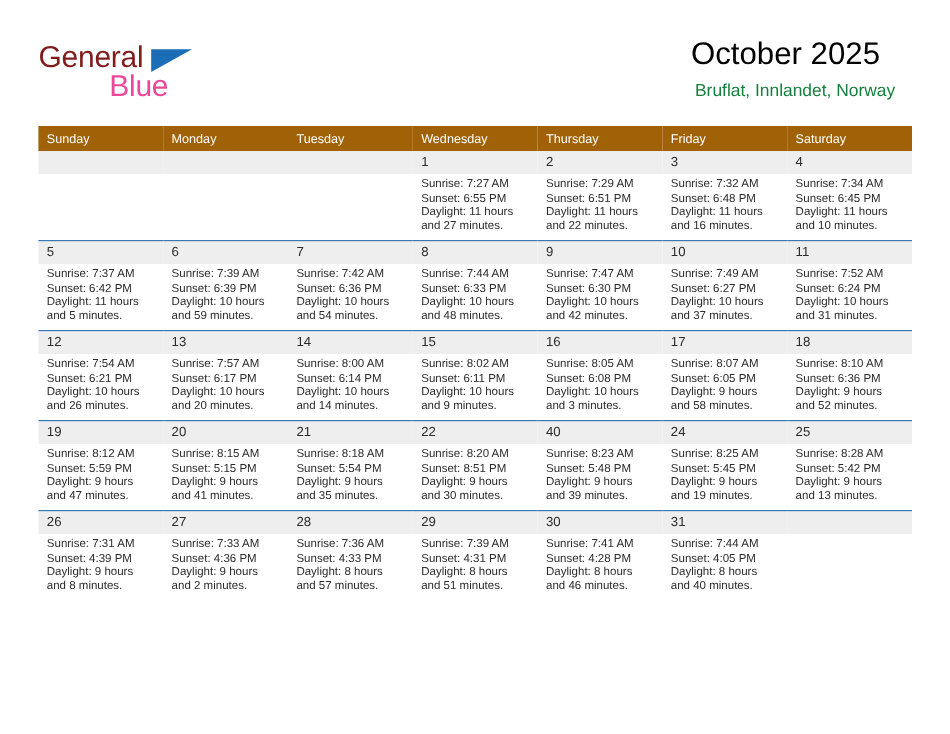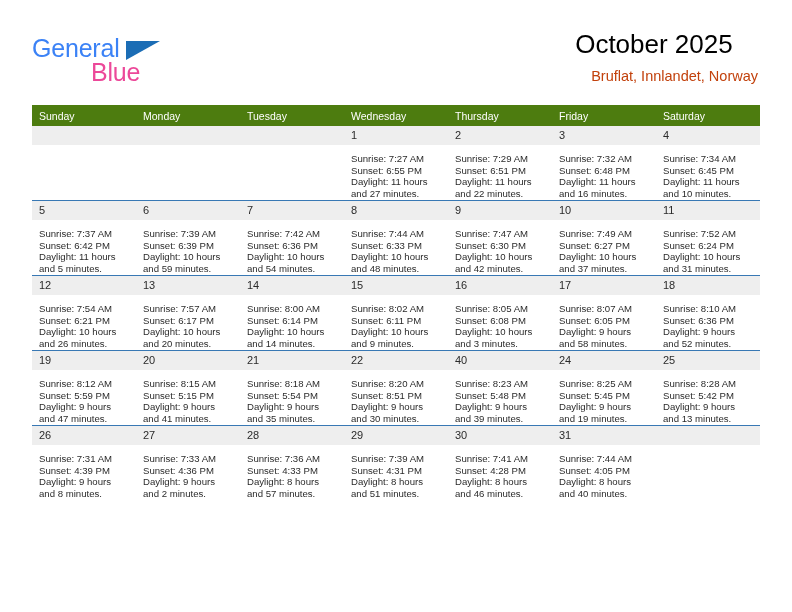--- a/index.html
+++ b/index.html
@@ -35,21 +35,21 @@
     top: 0;
     width: 250px;
     height: 60px;
   }
   .brand-general {
     position: absolute;
     left: 0;
     top: 6px;
     font-size: 25px;
     letter-spacing: -0.2px;
-    color: #3b82f6;
+    color: #7f1d1d;
     font-family: "Liberation Sans", sans-serif;
   }
   .brand-blue {
     position: absolute;
     left: 59px;
     top: 30px;
     font-size: 25px;
     letter-spacing: -0.2px;
     color: #ec4899;
     font-family: "Liberation Sans", sans-serif;
@@ -59,50 +59,50 @@
     left: 94px;
     top: 13px;
     width: 0;
     height: 0;
     border-left: 34px solid #1b6db5;
     border-bottom: 19px solid transparent;
   }
 
   .title-block {
     position: absolute;
-    right: 0;
+    right: 12px;
     top: 0;
-    text-align: left;
+    text-align: center;
   }
   .cal-title {
     font-size: 26px;
     color: #000000;
     line-height: 32px;
     white-space: nowrap;
   }
   .cal-subtitle {
     font-size: 14.5px;
-    color: #c2410c;
+    color: #15803d;
     line-height: 20px;
     margin-top: 6px;
     white-space: nowrap;
     margin-left: 16px;
   }
 
   
   .calendar {
     position: absolute;
     left: 32px;
     top: 105px;
     width: 728px;
     border-collapse: collapse;
     table-layout: fixed;
   }
   .calendar th {
-    background: #4d7c0f;
+    background: #a16207;
     color: #ffffff;
     font-size: 10.5px;
     font-weight: normal;
     text-align: left;
     padding: 4px 0 4px 7px;
     height: 13px;
     border: none;
   }
   .calendar td {
     vertical-align: top;
@@ -120,21 +120,21 @@
     font-size: 11px;
     color: #2b2b2b;
     padding: 3px 0 3px 7px;
     height: 13px;
     line-height: 13px;
   }
   .daynum.empty {
     color: transparent;
   }
   .details {
-    padding: 8px 6px 0 7px;
+    padding: 3px 6px 0 7px;
     font-size: 9.6px;
     line-height: 11.6px;
     color: #2b2b2b;
   }
   .details div {
     white-space: nowrap;
   }
   .cell-empty .details {
     visibility: hidden;
   }

